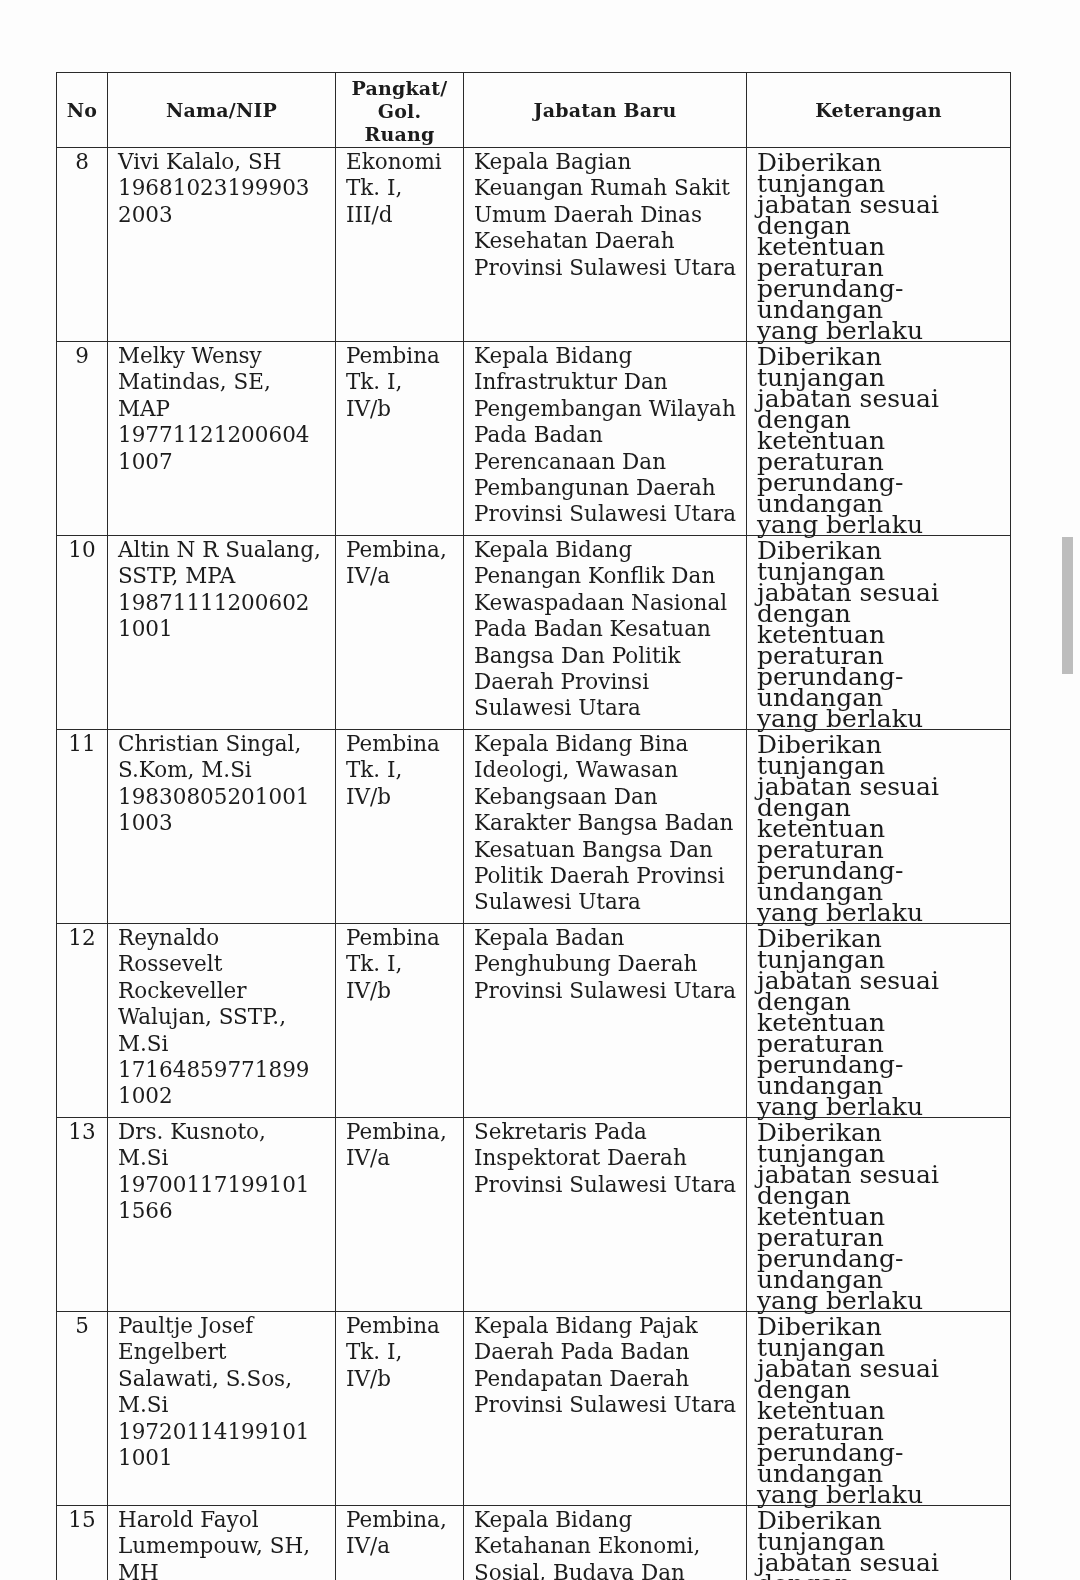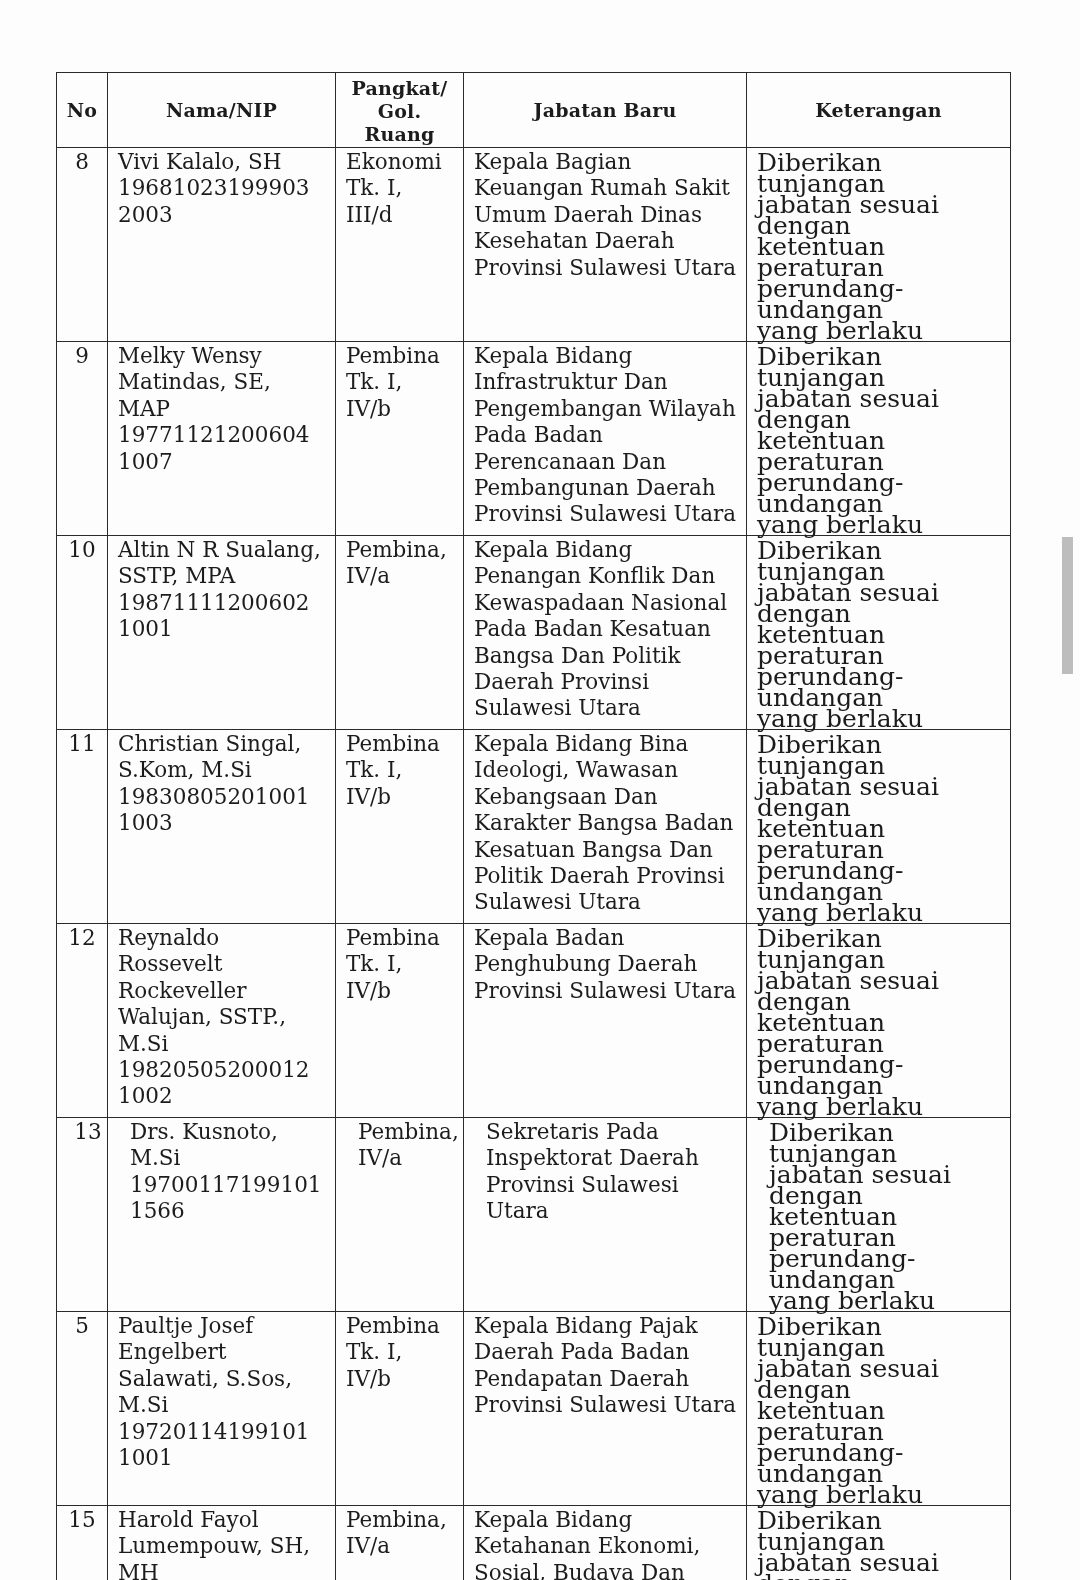--- a/index.html
+++ b/index.html
@@ -64,21 +64,21 @@
       font-size: 25px;
       line-height: 21px;
       padding: 4px 0 0 10px;
     }
 
     tr.r8 td { height: 125px; }
     tr.r9 td { height: 192px; }
     tr.r10 td { height: 182px; }
     tr.r11 td { height: 183px; }
     tr.r12 td { height: 187px; }
-    tr.r13 td { height: 126px; padding-left: 12px; }
+    tr.r13 td { height: 126px; }
     tr.r14 td { height: 170px; }
     tr.r15 td { height: 186px; }
 
     .edge-bar {
       position: absolute;
       left: 1062px;
       top: 537px;
       width: 11px;
       height: 137px;
       background: #bdbdbd;
@@ -238,21 +238,21 @@
       <tr class="r12">
         <td class="no">
             <div class="cell">12</div>
           </td>
         <td>
             <div class="cell">Reynaldo
 Rossevelt
 Rockeveller
 Walujan, SSTP.,
 M.Si
-19820505200012
+17164859771899
 1002</div>
           </td>
         <td>
             <div class="cell">Pembina
 Tk. I,
 IV/b</div>
           </td>
         <td>
             <div class="cell">Kepala Badan
 Penghubung Daerah

